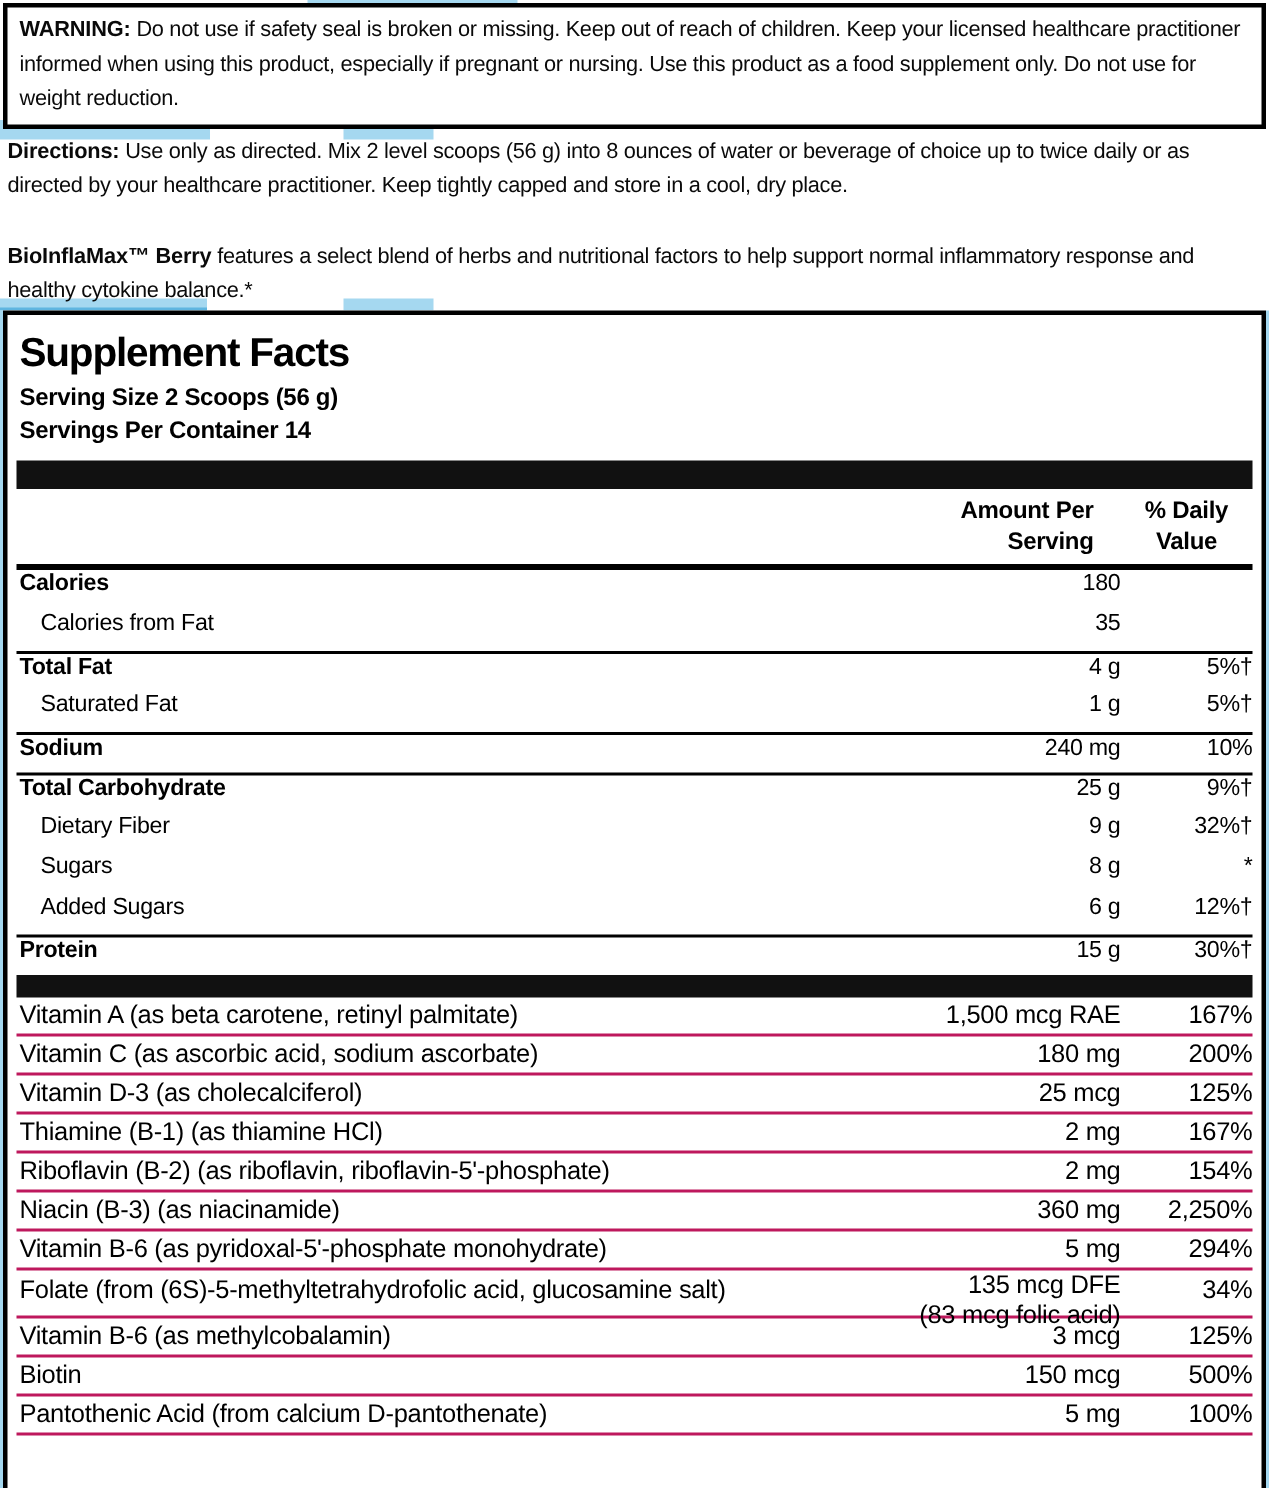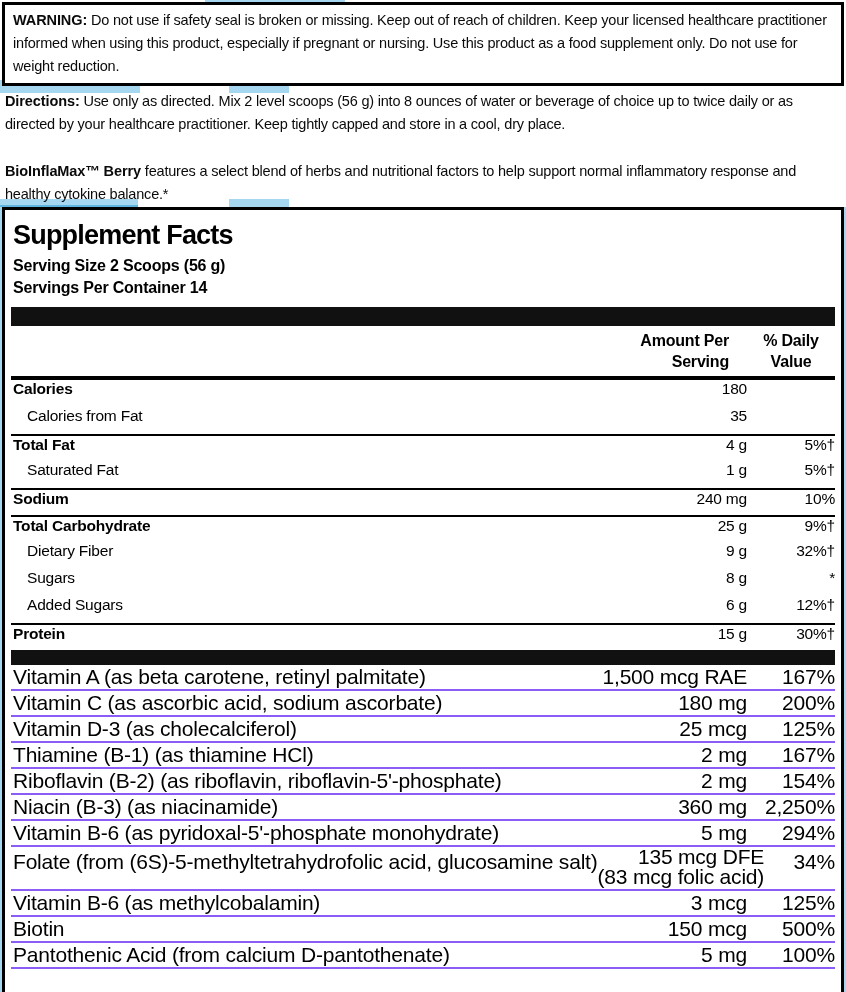--- a/index.html
+++ b/index.html
@@ -59,27 +59,27 @@
   }
   .row .c-name{flex:1;white-space:nowrap;padding-left:2px;}
   .row.indent .c-name{padding-left:16px;}
   .row.bold .c-name{font-weight:bold;}
   .row .c-amount{width:160px;text-align:right;white-space:nowrap;}
   .row .c-dv{width:88px;text-align:right;white-space:nowrap;}
   .row.sep{border-top:2px solid #000;}
 
   .vrow{
     display:flex;align-items:center;height:26px;
-    font-size:21px;letter-spacing:-0.2px;box-sizing:border-box;
-    border-bottom:2px solid #8b5cf6;
+    font-size:17px;letter-spacing:-0.2px;box-sizing:border-box;
+    border-bottom:2px solid #be185d;
   }
   .vrow .c-name{flex:1;white-space:nowrap;padding-left:2px;}
   .vrow .c-amount{width:170px;text-align:right;white-space:nowrap;}
   .vrow .c-dv{width:88px;text-align:right;white-space:nowrap;}
-  .vrow.tall{height:44px;align-items:flex-start;}
+  .vrow.tall{height:32px;align-items:flex-start;}
   .vrow.tall .c-name,.vrow.tall .c-dv{padding-top:3px;}
   .vrow.tall .c-amount{padding-top:0;line-height:20px;}
 </style>
 </head>
 <body>
 
 <div class="bg-strip" style="left:205px;top:0;width:140px;height:3px;"></div>
 <div class="bg-strip" style="left:0;top:80px;width:140px;height:13px;"></div>
 <div class="bg-strip" style="left:229px;top:80px;width:60px;height:13px;"></div>
 <div class="bg-strip" style="left:0;top:199px;width:138px;height:8px;"></div>

